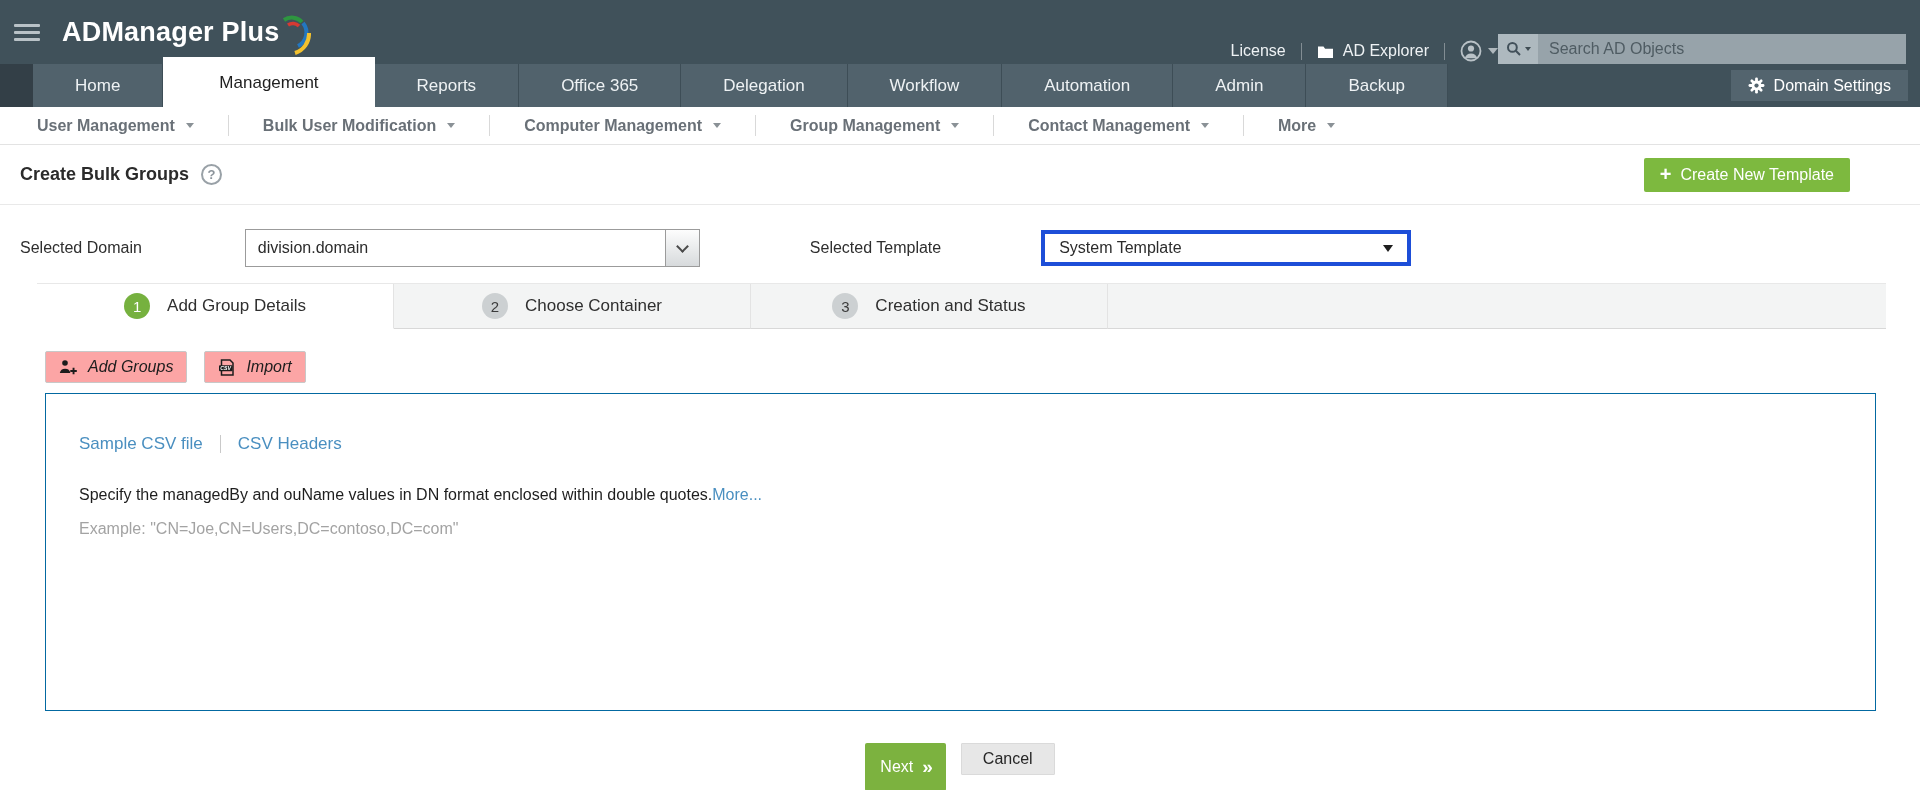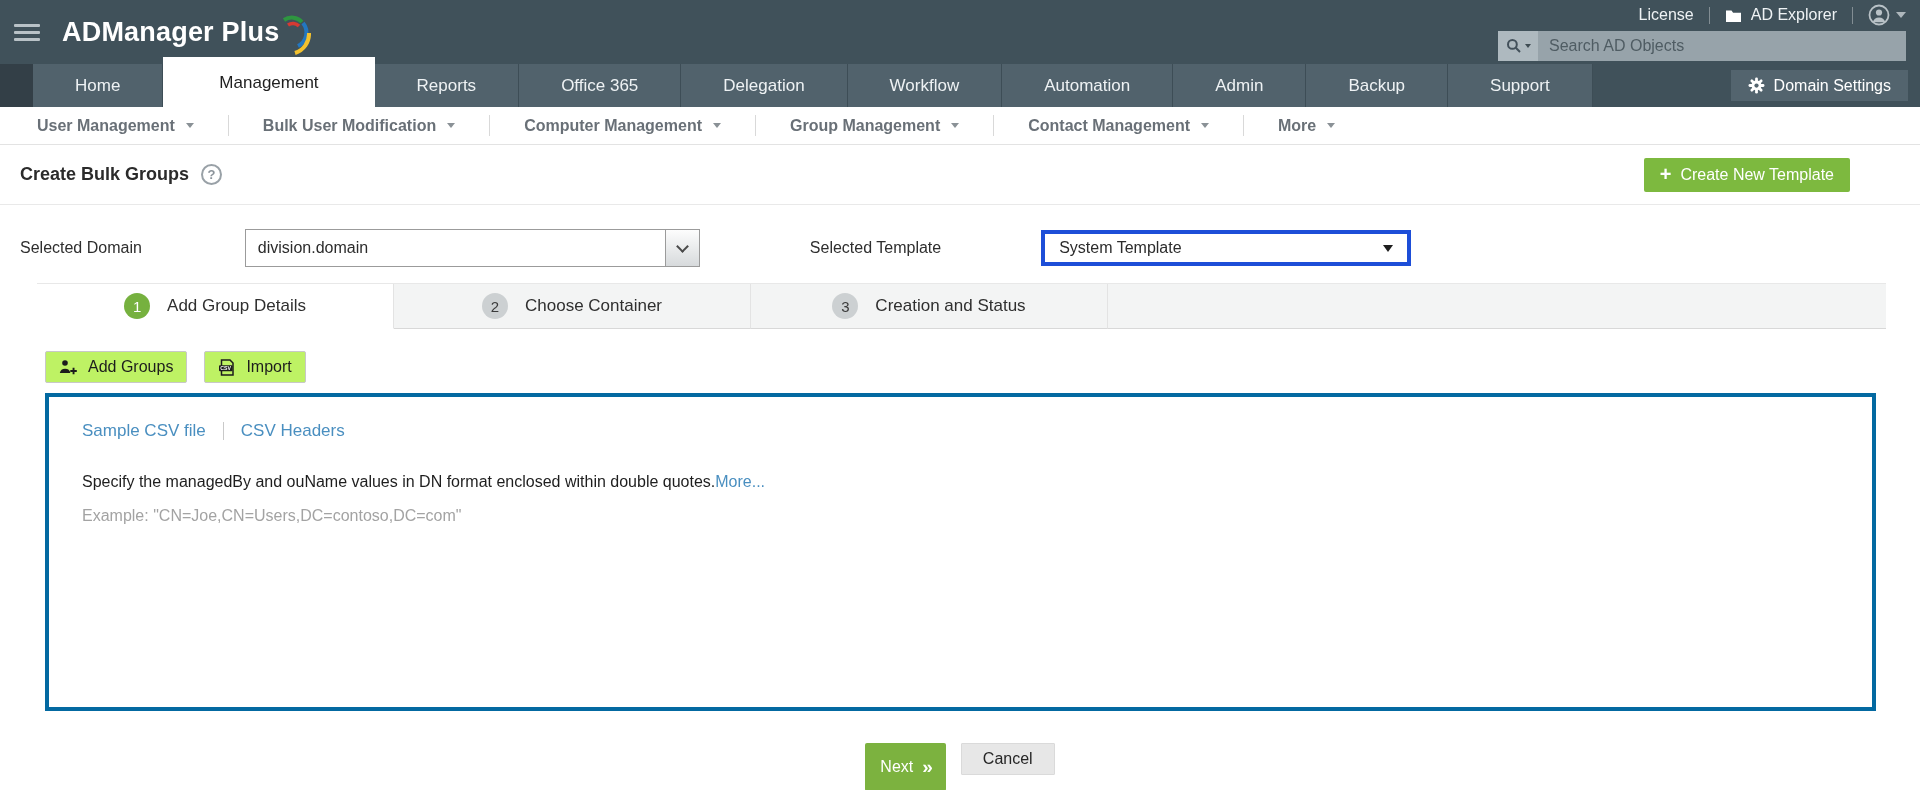--- a/index.html
+++ b/index.html
@@ -14,21 +14,21 @@
   
   .header { background:#40515a; }
   .topbar { height:64px; display:flex; justify-content:space-between; }
   .topbar-left { display:flex; align-items:center; padding-left:14px; }
   .hamburger { width:26px; cursor:pointer; margin-right:22px; }
   .hamburger span { display:block; height:3px; background:#b9c2c7; margin:4px 0; border-radius:1px; }
   .logo { display:flex; align-items:center; position:relative; }
   .logo-text { color:#ffffff; font-size:27px; font-weight:bold; letter-spacing:0.2px; line-height:52px; }
   .logo-swirl { margin-left:-4px; margin-top:4px; }
 
-  .topbar-right { display:flex; flex-direction:column; align-items:flex-end; padding-right:14px; padding-top:2px; }
+  .topbar-right { display:flex; flex-direction:row; align-items:flex-end; padding-right:14px; padding-top:2px; }
   .util-row { display:flex; align-items:center; height:26px; gap:15px; color:#eef2f4; font-size:16px; }
   .util-link { cursor:pointer; }
   .util-item { display:flex; align-items:center; gap:9px; cursor:pointer; }
   .util-divider { width:1px; height:17px; background:rgba(255,255,255,0.35); }
   .avatar-wrap { display:flex; align-items:center; gap:6px; cursor:pointer; }
 
   .caret { width:0; height:0; border-left:5px solid transparent; border-right:5px solid transparent; border-top:6px solid #aeb7bc; display:inline-block; }
   .caret.dark { border-top-color:#8a9196; border-left-width:4px; border-right-width:4px; border-top-width:5px; }
   .caret.tiny { border-left-width:3px; border-right-width:3px; border-top-width:4px; border-top-color:#3f4c53; }
 
@@ -73,24 +73,24 @@
   .steps { display:flex; margin:16px 34px 0 37px; border-top:1px solid #e8e8e8; }
   .step { width:357px; height:45px; background:#f3f4f4; border-bottom:1px solid #d8d8d8; border-right:1px solid #e3e3e3; display:flex; align-items:center; justify-content:center; gap:17px; cursor:pointer; }
   .step.active { background:#ffffff; border-bottom-color:#ffffff; }
   .step-fill { flex:1; height:45px; background:#f3f4f4; border-bottom:1px solid #d8d8d8; }
   .step-num { width:26px; height:26px; border-radius:50%; background:#ccd0d2; color:#3b3b3b; display:flex; align-items:center; justify-content:center; font-size:15px; flex:0 0 auto; }
   .step-num.green { background:#76b13f; color:#ffffff; }
   .step-label { font-size:17px; color:#2f2f2f; white-space:nowrap; }
 
   
   .toolbar { margin:22px 0 0 45px; display:flex; gap:17px; }
-  .tool-btn { display:flex; align-items:center; gap:10px; background:#bef264; border:1px solid #c8c8c8; border-radius:2px; height:32px; padding:0 13px; font-size:16px; color:#1d1d1d; cursor:pointer; font-family:"Liberation Sans", sans-serif; }
-
-  
-  .contentbox { margin:10px 44px 0 45px; border:4px solid #0369a1; height:318px; padding:24px 0 0 33px; }
+  .tool-btn { display:flex; align-items:center; gap:10px; background:#fca5a5; border:1px solid #c8c8c8; border-radius:2px; height:32px; padding:0 13px; font-size:16px; color:#1d1d1d; cursor:pointer; font-family:"Liberation Sans", sans-serif;font-style:italic; }
+
+  
+  .contentbox { margin:10px 44px 0 45px; border:1px solid #0369a1; height:318px; padding:40px 0 0 33px; }
   .links { display:flex; align-items:center; font-size:17px; }
   .links a { color:#4a8fc0; text-decoration:none; cursor:pointer; }
   .vdiv { width:1px; height:18px; background:#c9c9c9; margin:0 17px; }
   .instruction { margin:32px 0 0 0; font-size:16px; color:#1e1e1e; }
   .instruction a { color:#4a8fc0; text-decoration:none; cursor:pointer; }
   .example { margin:16px 0 0 0; font-size:16px; color:#a3a3a3; }
 
   
   .actions { margin-top:32px; display:flex; justify-content:center; gap:15px; }
   .btn-next { background:#7cb23f; color:#ffffff; border:none; height:48px; padding:0 15px; font-size:16px; display:flex; align-items:center; gap:9px; border-radius:2px; cursor:pointer; font-family:"Liberation Sans", sans-serif; }
@@ -155,21 +155,20 @@
     <div class="tab-spacer"></div>
     <div class="tab">Home</div>
     <div class="tab active">Management</div>
     <div class="tab">Reports</div>
     <div class="tab">Office 365</div>
     <div class="tab">Delegation</div>
     <div class="tab">Workflow</div>
     <div class="tab">Automation</div>
     <div class="tab">Admin</div>
     <div class="tab">Backup</div>
-    <div class="tab">Support</div>
     <div class="tab-fill">
       <button class="domain-settings">
         <svg width="17" height="17" viewBox="0 0 16 16">
           <g fill="#ffffff">
             <rect x="6.7" y="0.5" width="2.6" height="15" rx="1.2"></rect>
             <rect x="6.7" y="0.5" width="2.6" height="15" rx="1.2" transform="rotate(45 8 8)"></rect>
             <rect x="6.7" y="0.5" width="2.6" height="15" rx="1.2" transform="rotate(90 8 8)"></rect>
             <rect x="6.7" y="0.5" width="2.6" height="15" rx="1.2" transform="rotate(135 8 8)"></rect>
             <circle cx="8" cy="8" r="4.6"></circle>
           </g>

